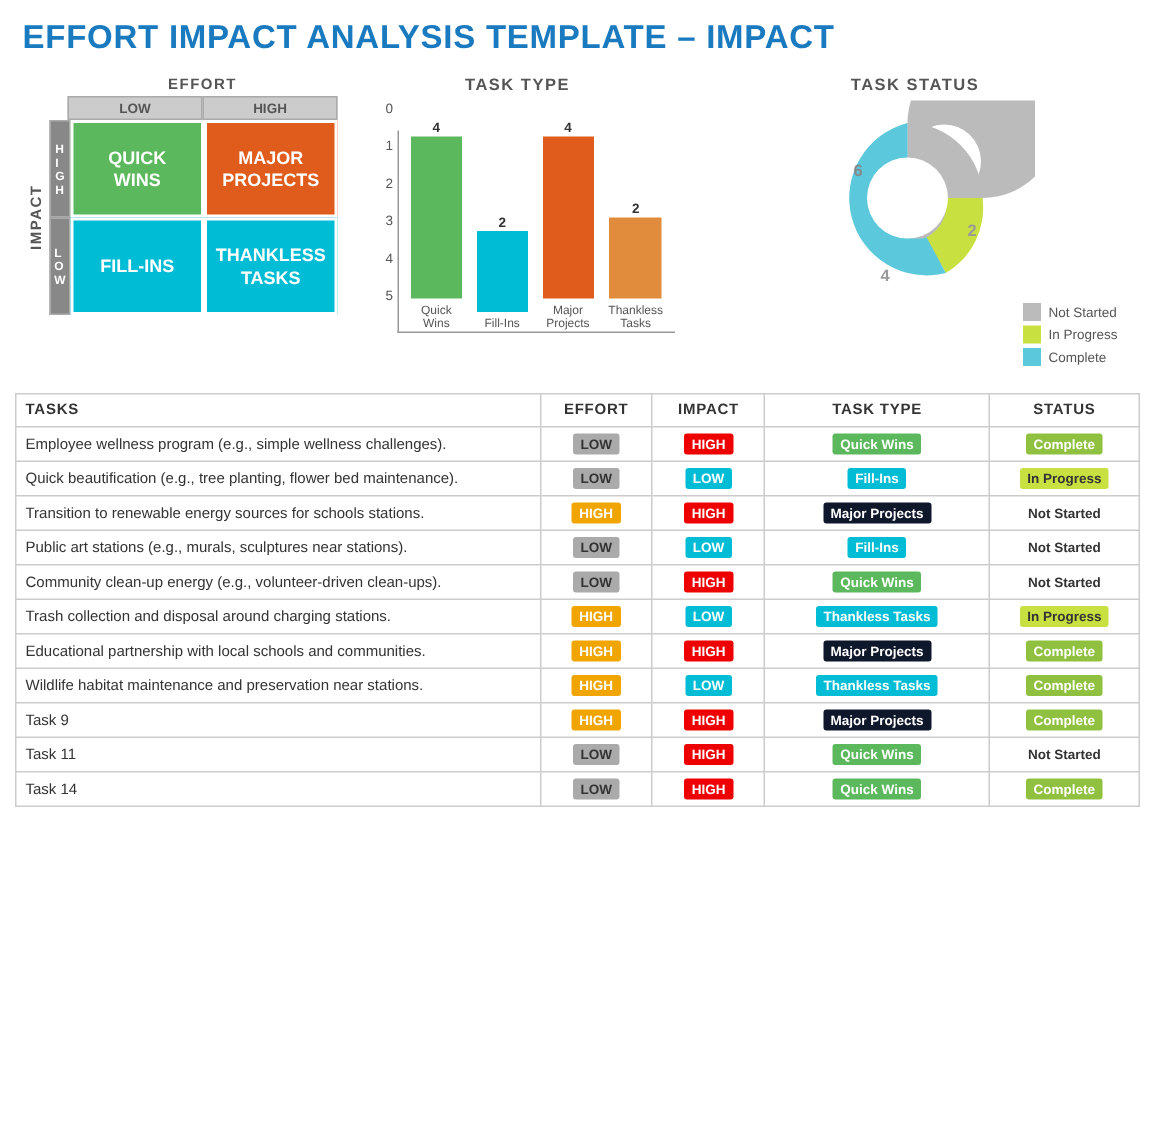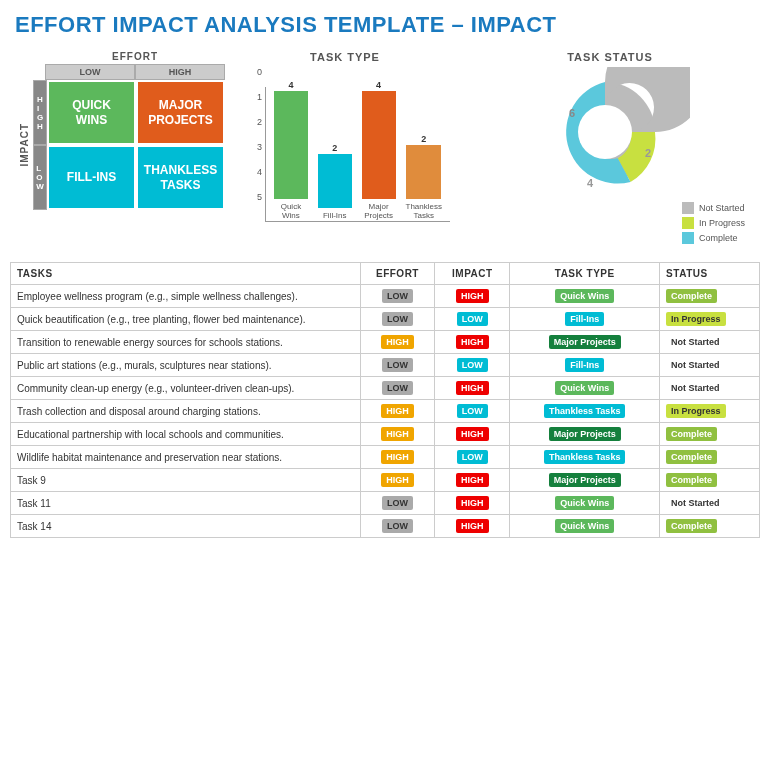--- a/index.html
+++ b/index.html
@@ -235,37 +235,37 @@
     td {
       border: 1px solid #ccc;
       padding: 4px 6px;
       font-size: 10px;
       color: #333;
     }
     .col-tasks { width: 42%; }
     .col-effort { width: 9%; text-align: center; }
     .col-impact { width: 9%; text-align: center; }
     .col-type { width: 18%; text-align: center; }
-    .col-status { width: 12%; text-align: left; }
+    .col-status { width: 12%; text-align: center; }
 
     .badge {
       display: inline-block;
       padding: 2px 5px;
       border-radius: 2px;
       font-size: 9px;
       font-weight: bold;
       color: #fff;
     }
     .badge-low { background: #aaa; color: #333; }
     .badge-high-effort { background: #f0a500; }
     .badge-impact-high { background: #e00; }
     .badge-impact-low { background: #00bcd4; }
     .badge-quick-wins { background: #5cb85c; }
     .badge-fill-ins { background: #00bcd4; }
-    .badge-major { background: #15803d; }
+    .badge-major { background: #0f172a; }
     .badge-thankless { background: #00bcd4; }
     .status-complete { background: #90c040; color: #fff; }
     .status-inprogress { background: #c8e040; color: #333; }
     .status-notstarted { color: #333; background: transparent; }
   </style>
 </head>
 <body>
 
 <div>
   <h1 class="main-title">EFFORT IMPACT ANALYSIS TEMPLATE – IMPACT</h1>

